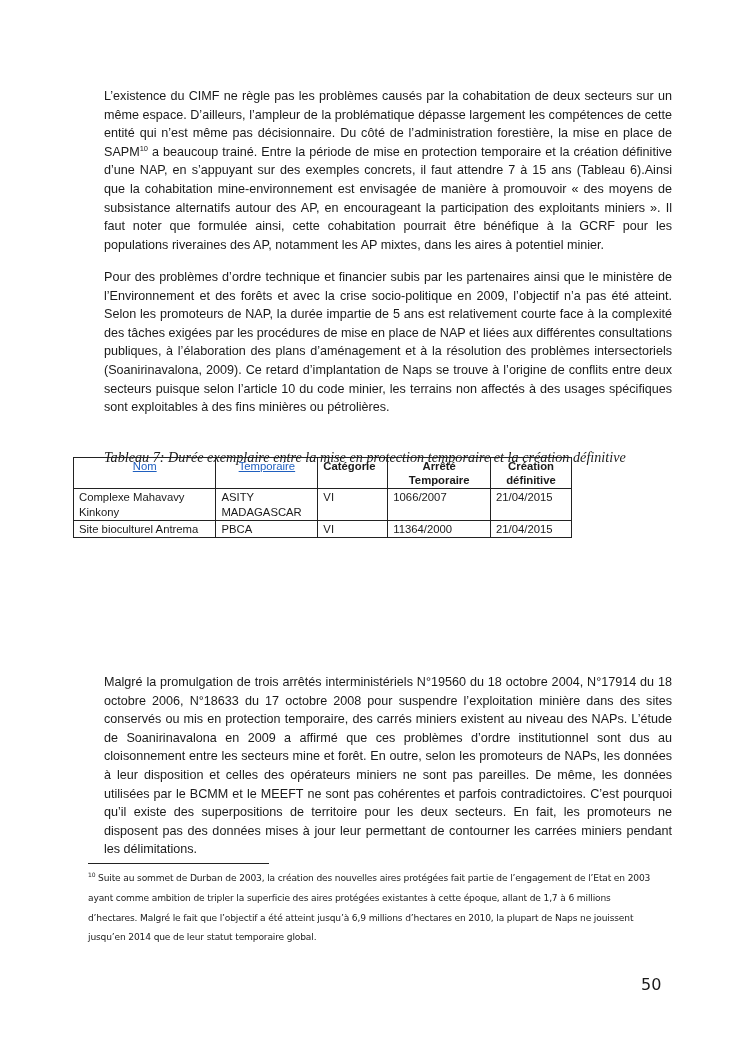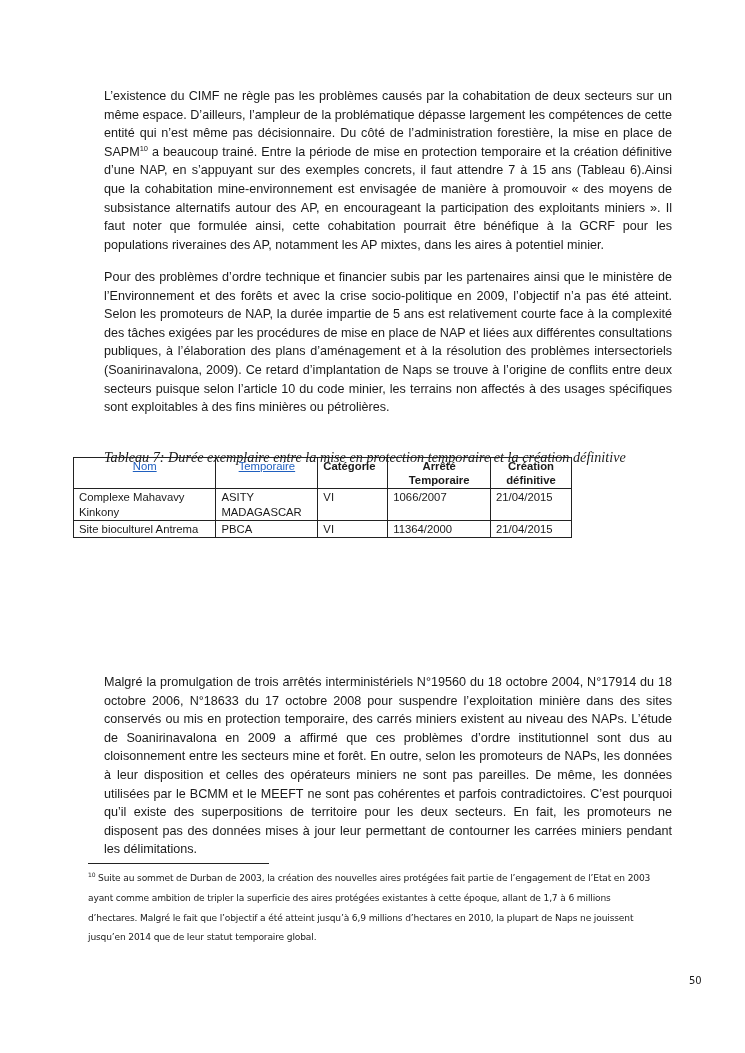--- a/index.html
+++ b/index.html
@@ -33,21 +33,21 @@
     table.tbl th.cat { text-align: left; }
     #p3 { top: 661px; margin-top: 12px; }
     .fn-rule { position: absolute; left: 88px; top: 863px; width: 181px; height: 0; border-top: 1px solid #222; }
     .footnote {
       position: absolute; left: 88px; top: 869px; width: 572px;
       font-family: "DejaVu Sans", sans-serif; font-size: 9.1px; line-height: 19.8px; margin: 0; letter-spacing: -0.15px;
     }
     .footnote sup { font-size: 6px; line-height: 0; vertical-align: 4px; }
     .page-number {
       position: absolute; left: 641px; top: 975px;
-      font-family: "DejaVu Sans", sans-serif; font-size: 10px; margin-left: 48px;
+      font-family: "DejaVu Sans", sans-serif; font-size: 16px;
     }
   </style>
 </head>
 <body>
 
 <div class="page">
 
   <p class="para" id="p1"><span>L’existence du CIMF ne règle pas  les problèmes causés par la cohabitation de deux secteurs sur un même espace. D’ailleurs, l’ampleur de la problématique dépasse largement les compétences de cette entité qui n’est même pas  décisionnaire. Du côté de l’administration forestière, la mise en place  de SAPM</span><sup>10</sup><span> a beaucoup trainé. Entre la période de mise en protection temporaire et la création définitive d’une NAP, en s’appuyant sur des exemples concrets, il faut attendre 7 à 15 ans (Tableau 6).Ainsi que la cohabitation mine-environnement est envisagée de manière à promouvoir « des moyens de subsistance alternatifs autour des AP, en encourageant la participation des exploitants miniers ». Il faut noter que formulée ainsi, cette cohabitation pourrait être bénéfique à la GCRF pour les populations riveraines des AP, notamment les AP mixtes, dans les aires à potentiel minier.</span></p>
 
   <p class="para" id="p2">Pour des problèmes d’ordre technique et financier subis par les partenaires ainsi que le ministère de l’Environnement et des forêts et avec  la crise socio-politique en 2009, l’objectif n’a pas été atteint. Selon les promoteurs de NAP, la durée impartie de 5 ans est relativement courte face à la complexité des tâches exigées par les procédures de mise en place de NAP et liées aux différentes consultations publiques, à l’élaboration des plans d’aménagement et à la résolution des problèmes intersectoriels (Soanirinavalona, 2009). Ce retard d’implantation de Naps se trouve à l’origine de conflits entre deux secteurs puisque selon l’article 10  du code minier, les terrains  non affectés à des usages spécifiques sont exploitables à des fins minières ou pétrolières.</p>

